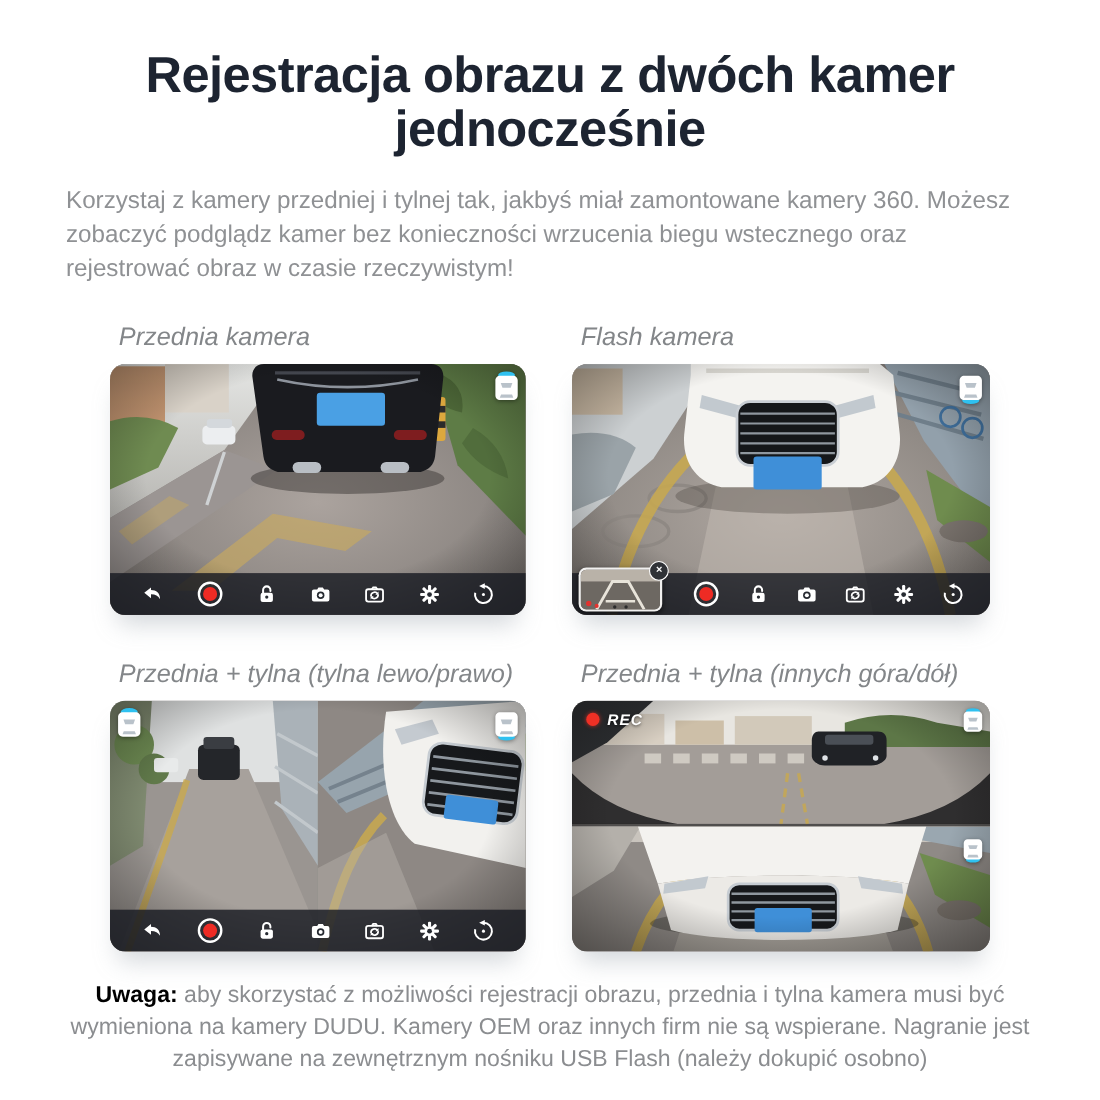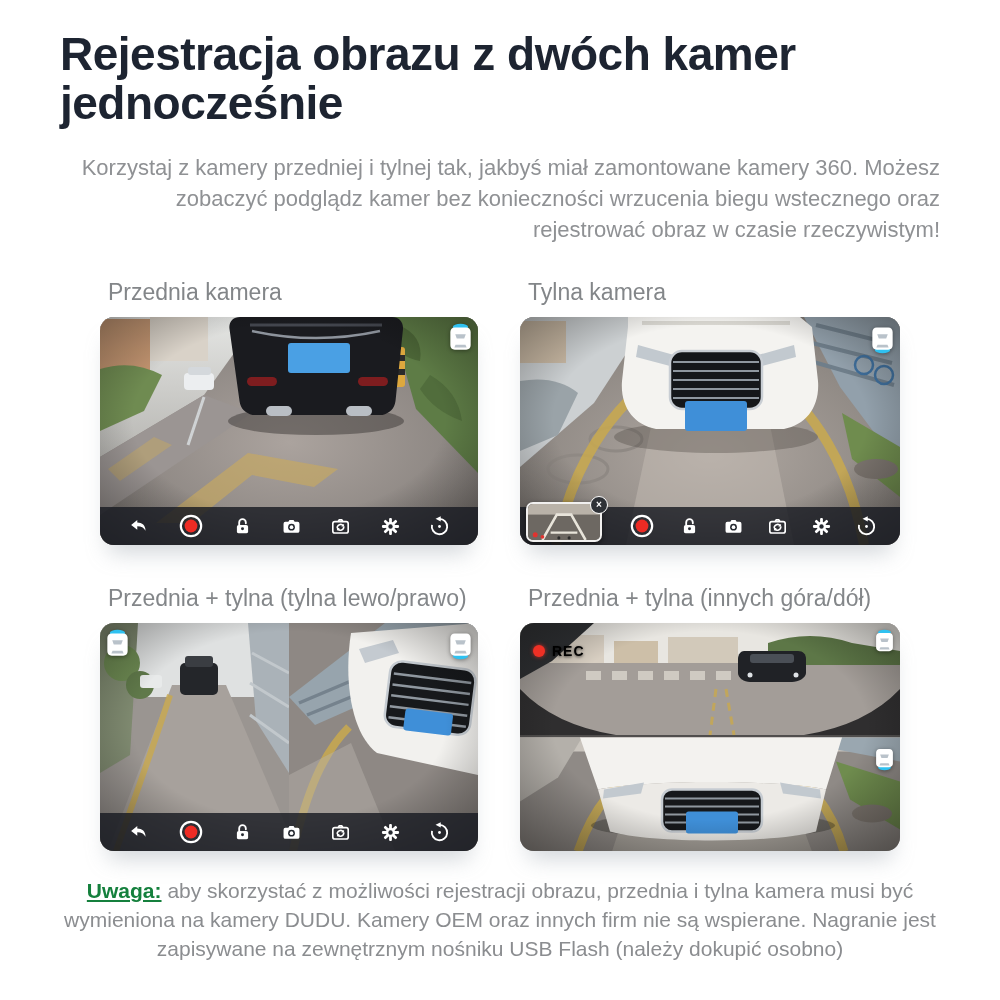--- a/index.html
+++ b/index.html
@@ -3,30 +3,30 @@
 <meta charset="utf-8">
 <style>
   html,body{margin:0;padding:0;}
   body{
     width:1000px;height:1000px;background:#ffffff;overflow:hidden;
     font-family:"Liberation Sans", sans-serif;
     -webkit-font-smoothing:antialiased;
   }
   .page{width:1000px;height:1000px;position:relative;}
   h1{
-    margin:30px auto 0;max-width:880px;
+    margin:44px auto 0;max-width:880px;text-align:center;
     font-size:46px;line-height:1.06;font-weight:bold;color:#1d2431;letter-spacing:-0.5px;
   }
   .intro{
-    margin:24px auto 0;max-width:880px;text-align:right;
+    margin:24px auto 0;max-width:880px;text-align:left;
     font-size:22px;line-height:1.42;color:#8f9194;font-weight:400;
   }
   .grid{
     width:800px;margin:34px auto 16px;display:grid;
-    grid-template-columns:378px 380px;column-gap:42px;row-gap:40px;
+    grid-template-columns:378px 380px;column-gap:42px;row-gap:40px;font-style:italic;
   }
   .plabel{
     font-size:23px;color:#838689;margin:0 0 11px 8px;white-space:nowrap;
   }
   figure.panel{
     margin:0;position:relative;height:228px;border-radius:14px;overflow:hidden;
     background:#8d8886;
     box-shadow:0 16px 22px -8px rgba(140,150,160,0.38);
   }
   figure.panel svg.scene{position:absolute;inset:0;width:100%;height:100%;display:block;}
@@ -40,42 +40,42 @@
   .tb-icon{width:21px;height:21px;display:inline-block;}
   .tb-icon svg{width:100%;height:100%;display:block;}
   .tb-icon[data-name="record-icon"]{width:26px;height:26px;}
   
   .caricon{position:absolute;width:23px;height:31px;filter:drop-shadow(0 1px 2px rgba(0,0,0,.4));}
   .caricon svg{width:100%;height:100%;display:block;}
   .pos-tr{top:6px;right:6px;}
   .pos-tl{top:6px;left:6px;}
   
   .rec{
-    position:absolute;top:20px;left:13px;display:flex;align-items:center;gap:7px;
-    color:#000000;font-weight:bold;font-size:14px;letter-spacing:1px;
+    position:absolute;top:9px;left:13px;display:flex;align-items:center;gap:7px;
+    color:#ffffff;font-weight:bold;font-size:14px;letter-spacing:1px;
     text-shadow:0 1px 3px rgba(0,0,0,.7);
   }
   .rec-dot{width:12px;height:12px;border-radius:50%;background:#ef3025;box-shadow:0 0 4px rgba(239,48,37,.8);}
   
   .pip{
     position:absolute;left:6px;bottom:3px;width:72px;height:36px;border-radius:7px;
     border:2px solid rgba(255,255,255,.9);background:#6d6862;
     box-shadow:0 2px 5px rgba(0,0,0,.5);z-index:3;
   }
   .pip svg{width:100%;height:100%;display:block;border-radius:5px;}
   .pip-x{
     position:absolute;top:-8px;right:-8px;width:16px;height:16px;border-radius:50%;
     background:#2f3237;border:1.5px solid #fff;color:#fff;font-size:10px;line-height:15px;
     text-align:center;font-weight:bold;
   }
   .note{
     margin:26px auto 0;max-width:930px;text-align:center;
     font-size:21px;line-height:1.38;color:#8b8d90;
   }
-  .note b{color:#15803d;text-decoration:underline;}
+  .note b{color:#000000;}
 </style>
 </head>
 <body>
 
 <div class="page" data-name="page">
 
   <h1 data-name="page-title">Rejestracja obrazu z dwóch kamer jednocześnie</h1>
   <p class="intro" data-name="intro-text">Korzystaj z kamery przedniej i tylnej tak, jakbyś miał zamontowane kamery 360. Możesz zobaczyć podglądz kamer bez konieczności wrzucenia biegu wstecznego oraz rejestrować obraz w czasie rzeczywistym!</p>
 
   <div class="grid" data-name="camera-panels-grid">
@@ -192,21 +192,21 @@
                 <path d="M12 3.2a8.8 8.8 0 1 1-8.6 6.9" fill="none" stroke="#fff" stroke-width="2.1"></path>
                 <path d="M13.4.3 7.5 3.2l5.9 3z" fill="#fff"></path>
                 <circle cx="12" cy="12" r="1.6" fill="#fff"></circle>
               </svg>
             </span>
           </div>
       </figure>
     </section>
 
     <section data-name="panel-rear-camera">
-      <div class="plabel" data-name="panel-rear-label">Tylna kamera</div>
+      <div class="plabel" data-name="panel-rear-label">Flash kamera</div>
       <figure class="panel" data-name="rear-camera-screenshot">
         <svg class="scene" viewBox="0 0 380 228" preserveAspectRatio="none" data-name="rear-camera-photo">
           <defs>
             <radialGradient id="gb1" cx="50%" cy="60%" r="80%">
               <stop offset="0%" stop-color="#b0a8a2"></stop>
                 <stop offset="60%" stop-color="#8f8984"></stop>
                 <stop offset="100%" stop-color="#716c68"></stop>
             </radialGradient>
           </defs>
           <rect width="380" height="228" fill="url(#gb1)"></rect>

